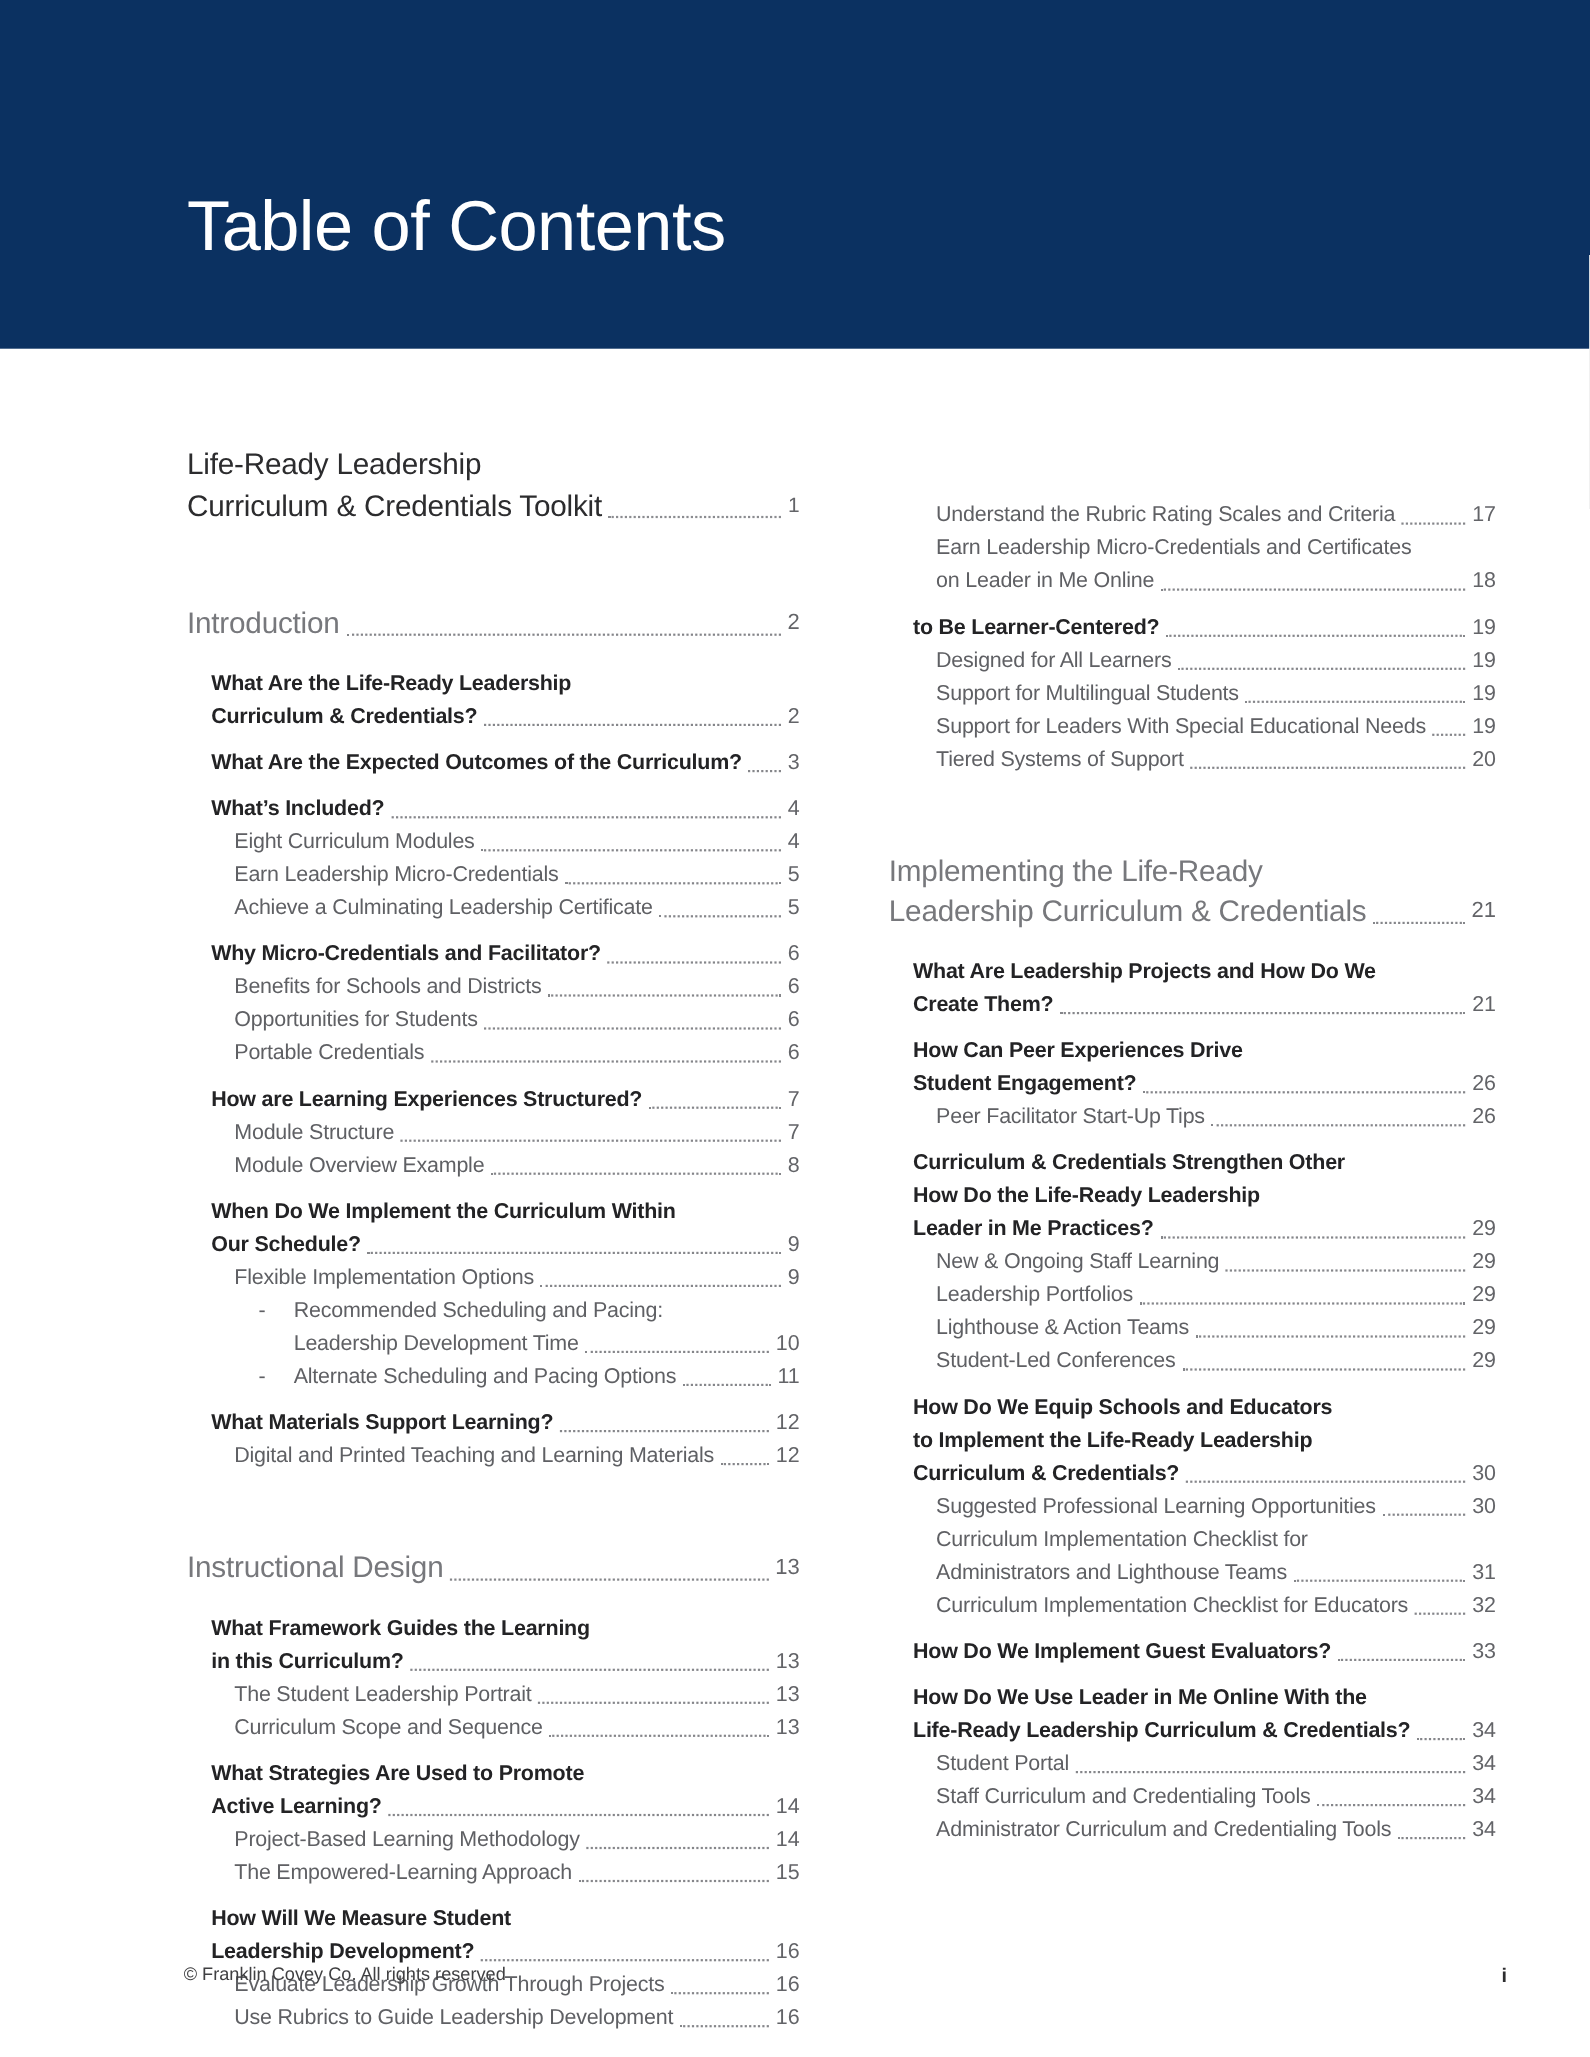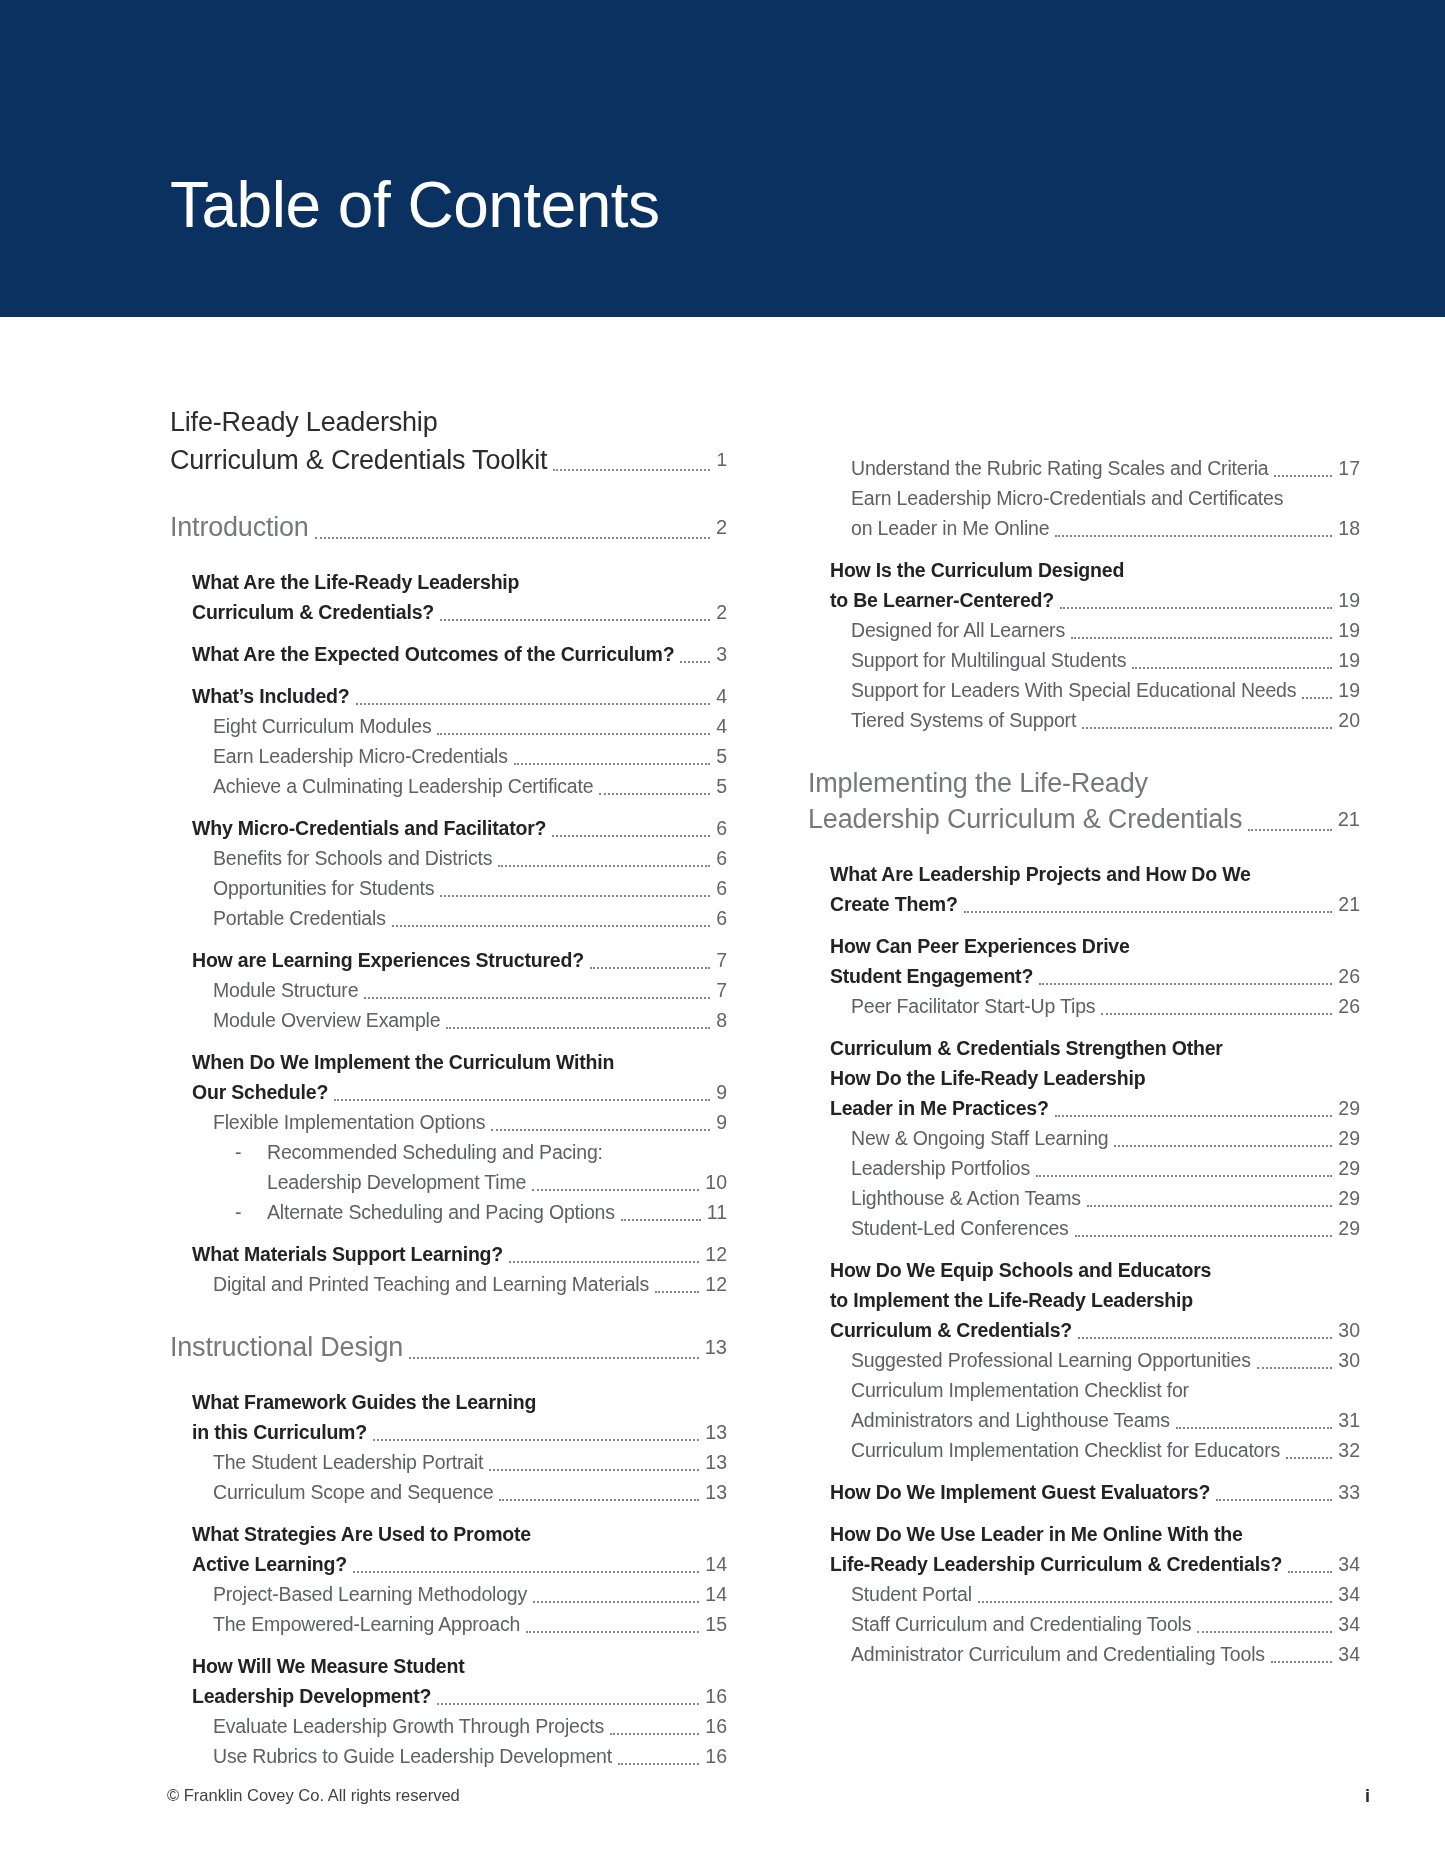--- a/index.html
+++ b/index.html
@@ -39,21 +39,21 @@
   }
   .pagenum{
     color:#636468;font-size:19.5px;font-weight:normal;
     white-space:nowrap;letter-spacing:0;
   }
 
   .title{font-size:27px;line-height:38px;color:#2c2c2e;letter-spacing:-0.2px;}
   .title .leader{border-bottom-color:#8b8c90;margin-bottom:8px;}
   .title .pagenum{font-size:19px;}
 
-  .section{font-size:27px;line-height:36px;color:#77787c;margin-top:30px;margin-bottom:10px;letter-spacing:-0.2px;}
+  .section{font-size:27px;line-height:36px;color:#77787c;margin-top:69px;margin-bottom:10px;letter-spacing:-0.2px;}
   .section .pagenum{font-size:20px;}
 
   .bold{font-size:19.5px;line-height:30px;font-weight:bold;color:#232325;margin-top:12px;padding-left:22px;letter-spacing:-0.2px;}
 
   .sub{font-size:19.5px;line-height:30px;color:#5f6064;padding-left:43px;letter-spacing:-0.2px;}
 
   .dash{font-size:19.5px;line-height:30px;color:#5f6064;letter-spacing:-0.2px;}
   .dash .line{padding-left:97px;position:relative;}
   .dash .dash-mark{position:absolute;left:65px;top:0;}
 
@@ -332,23 +332,20 @@
             <span class="txt">Earn Leadership Micro-Credentials and Certificates</span>
           </div>
           <div class="line">
             <span class="txt">on Leader in Me Online</span>
             <span class="leader"></span>
             <span class="pagenum">18</span>
           </div>
         </div>
         <div class="entry bold">
           <div class="line">
-            <span class="txt">How Is the Curriculum Designed</span>
-          </div>
-          <div class="line">
             <span class="txt">to Be Learner-Centered?</span>
             <span class="leader"></span>
             <span class="pagenum">19</span>
           </div>
         </div>
         <div class="entry sub">
           <div class="line">
             <span class="txt">Designed for All Learners</span>
             <span class="leader"></span>
             <span class="pagenum">19</span>

